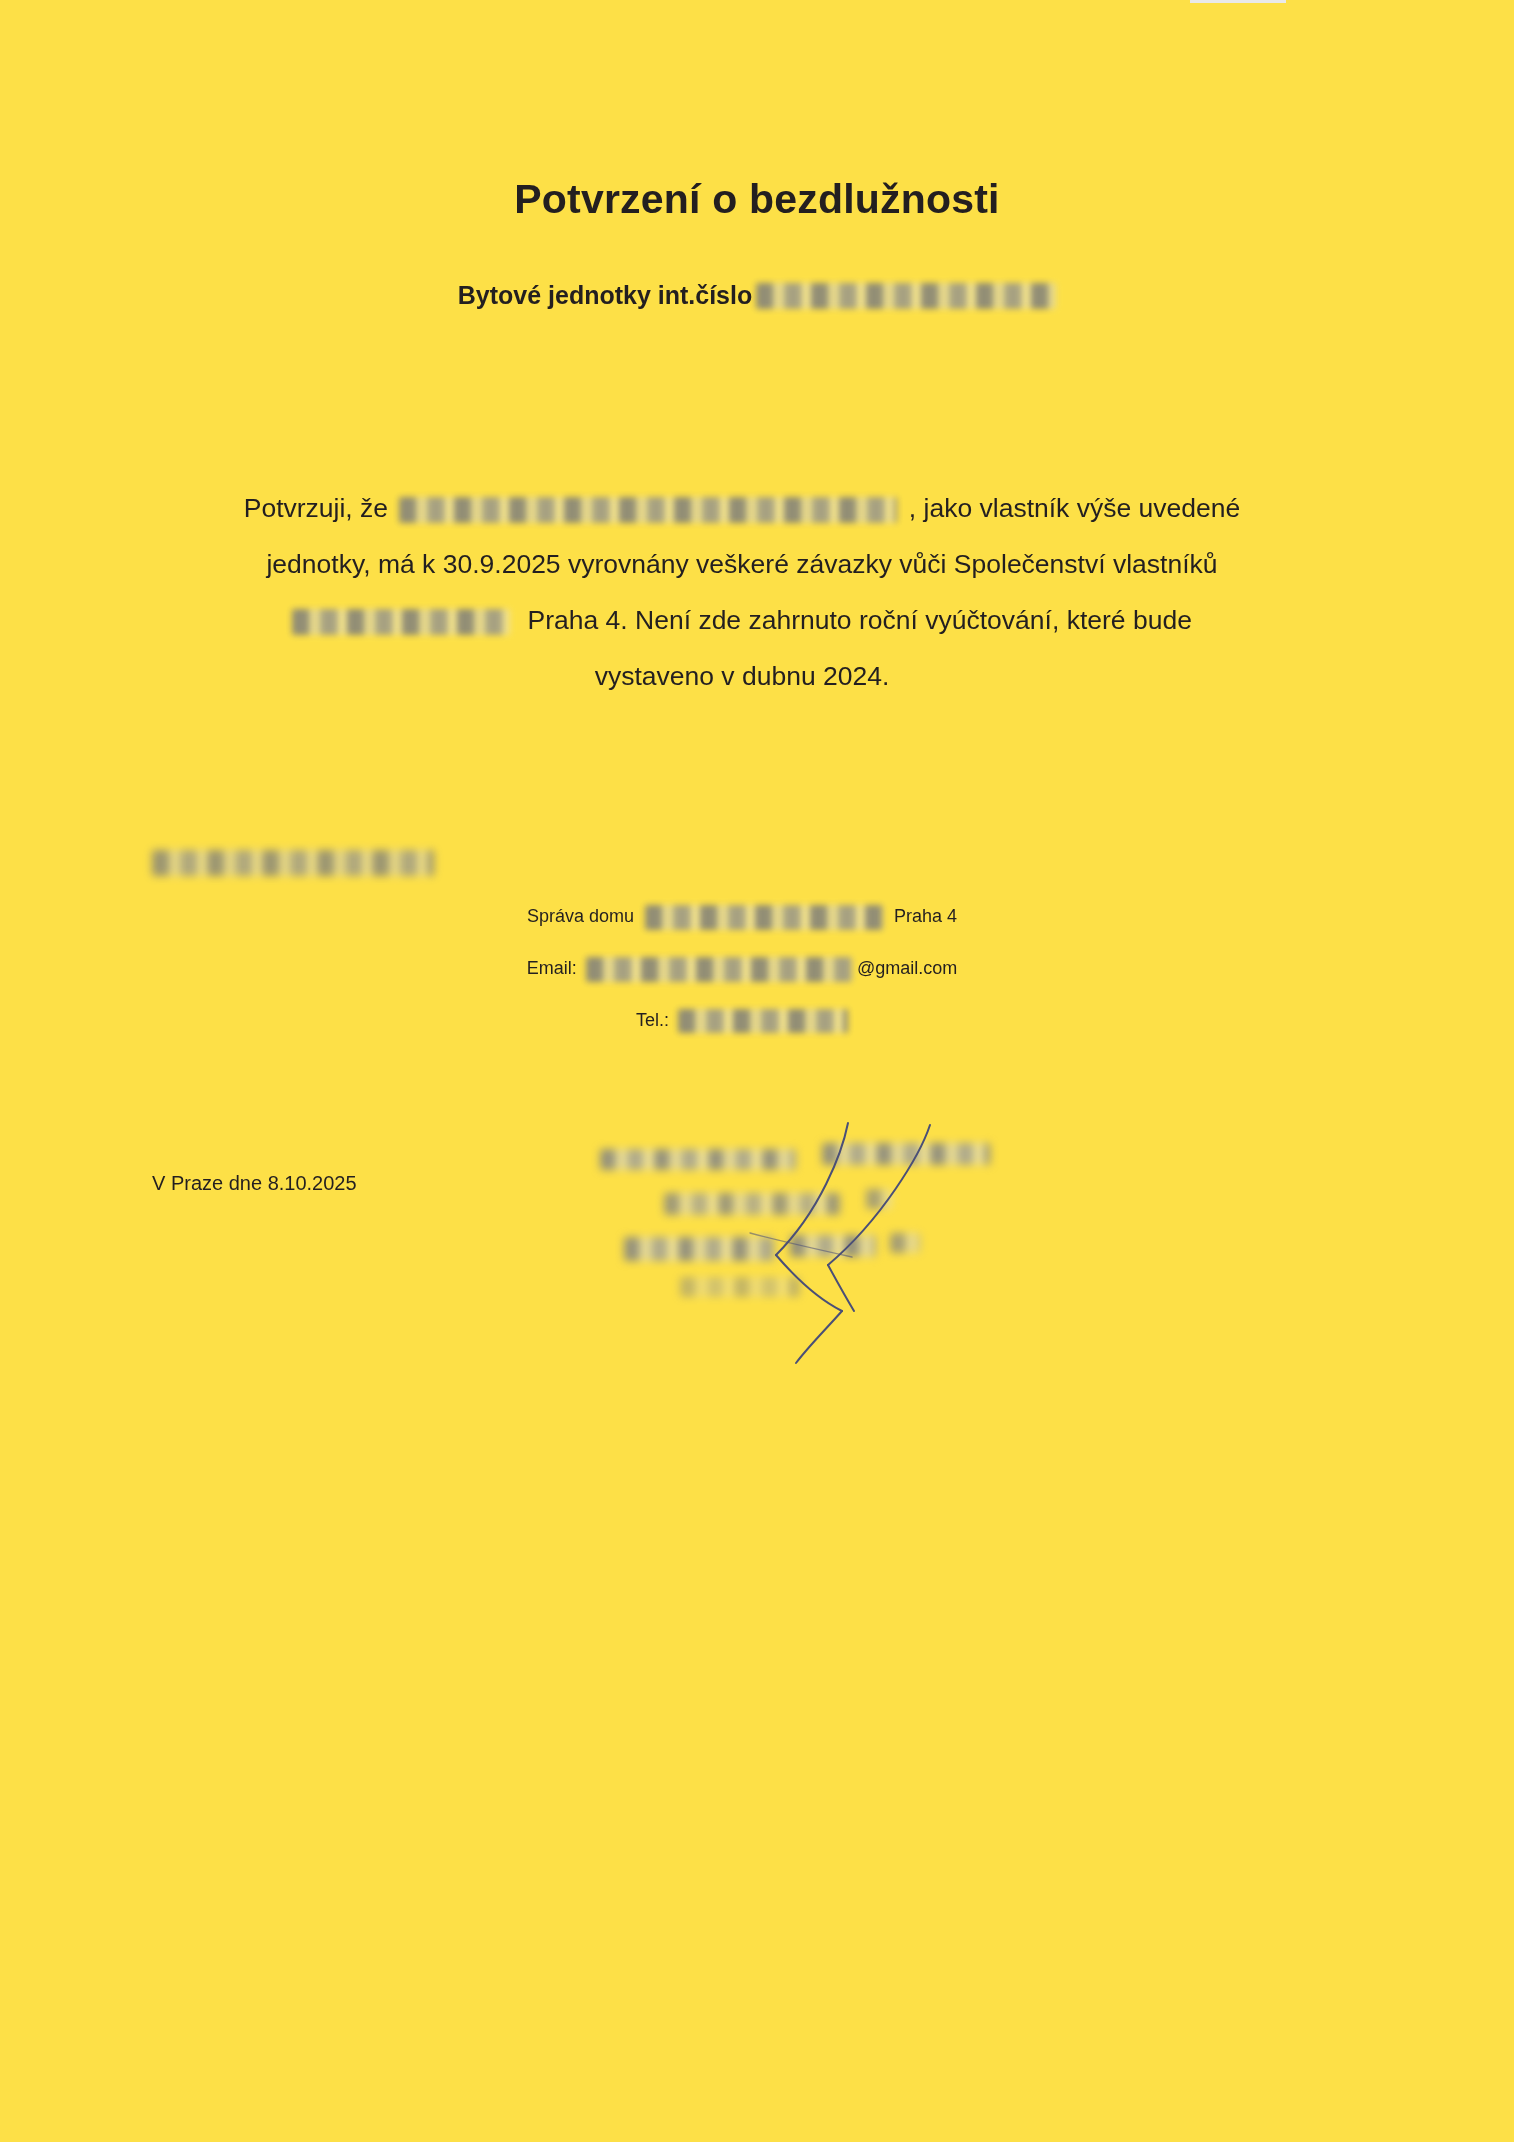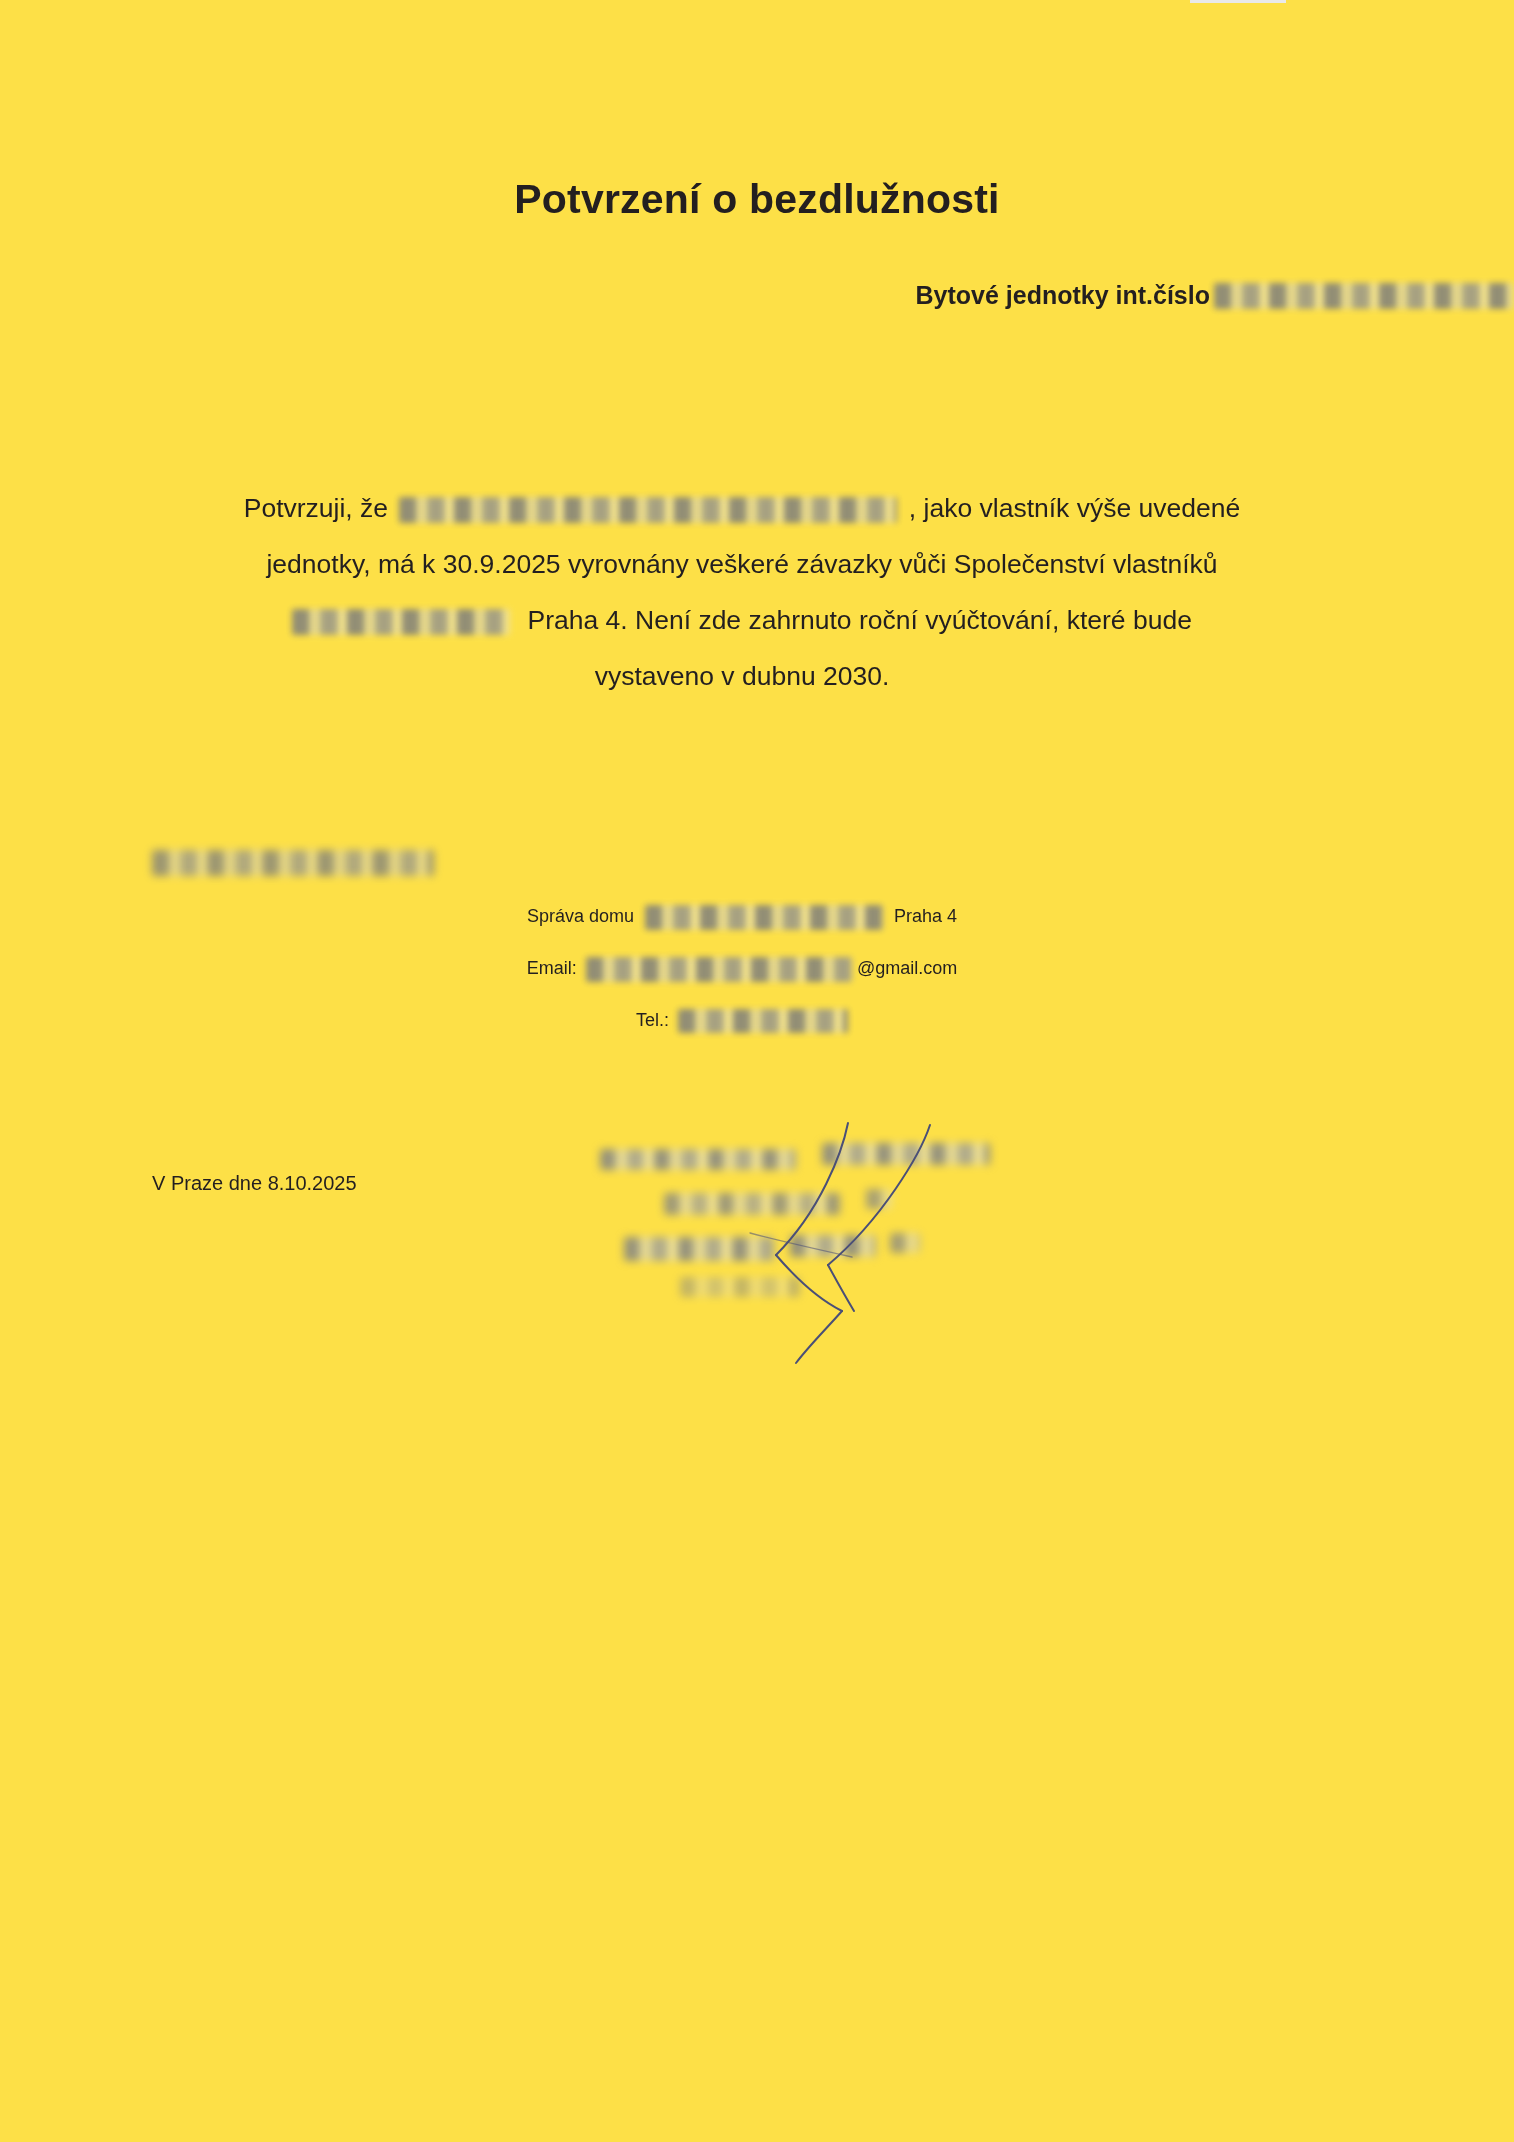--- a/index.html
+++ b/index.html
@@ -54,21 +54,21 @@
     text-align: center;
     font-size: 41px;
     font-weight: bold;
     letter-spacing: 0.2px;
   }
   .doc-subtitle {
     position: absolute;
     top: 281px;
     left: 0;
     width: 1514px;
-    text-align: right;
+    text-align: center;
     font-size: 25px;
     font-weight: bold;
     white-space: nowrap;
   }
   .subtitle-inner {
     display: inline-flex;
     align-items: center;
     gap: 0;
   }
 
@@ -201,21 +201,21 @@
     <div class="line">
       <span>Potvrzuji, že</span>
       <span class="redact" style="width:498px;height:26px;margin:0 4px;"></span>
       <span>, jako vlastník výše uvedené</span>
     </div>
     <div class="line">jednotky, má k 30.9.2025 vyrovnány veškeré závazky vůči Společenství vlastníků</div>
     <div class="line">
       <span class="redact" style="width:218px;height:26px;margin-right:10px;"></span>
       <span>Praha 4. Není zde zahrnuto roční vyúčtování, které bude</span>
     </div>
-    <div class="line">vystaveno v dubnu 2030.</div>
+    <div class="line">vystaveno v dubnu 2024.</div>
   </div>
 
   <div class="signer-block">
     <span class="redact soft signer-name-redact"></span>
   </div>
 
   <div class="contact-block">
     <div class="line">
       <span>Správa domu</span>
       <span class="redact" style="width:238px;height:25px;margin:0 6px;"></span>

